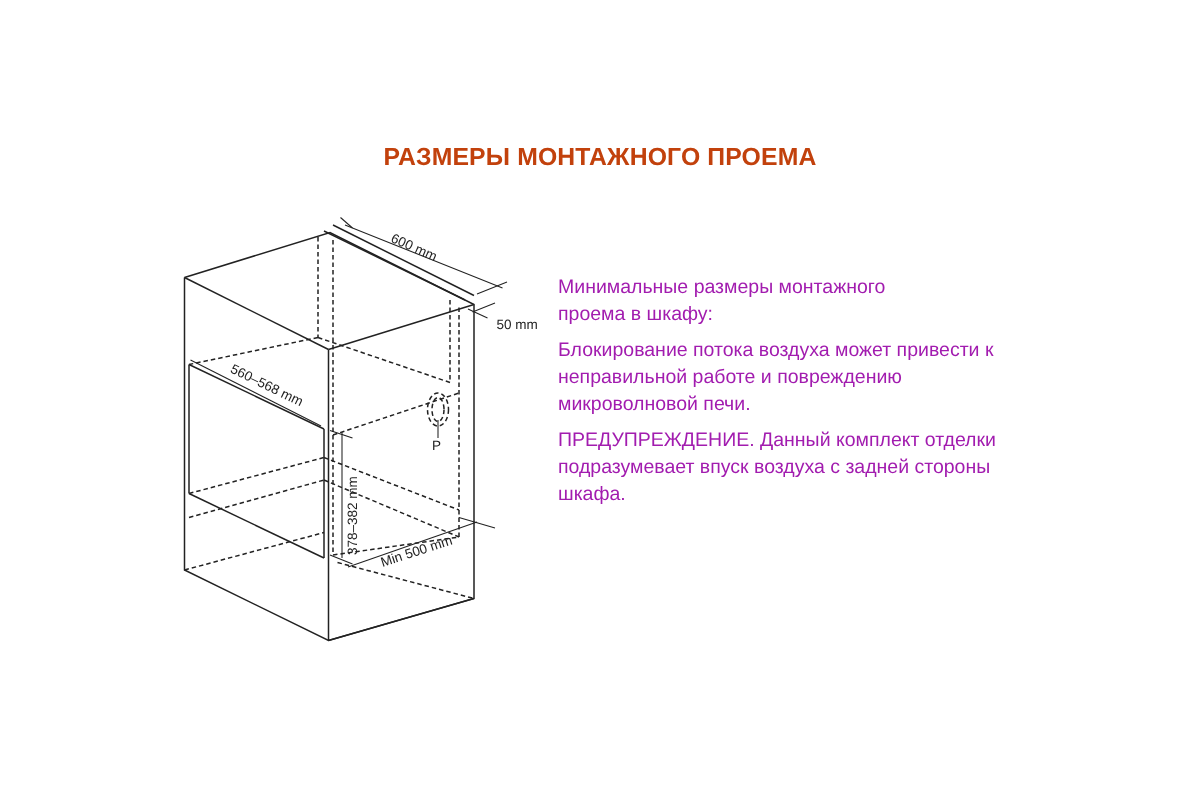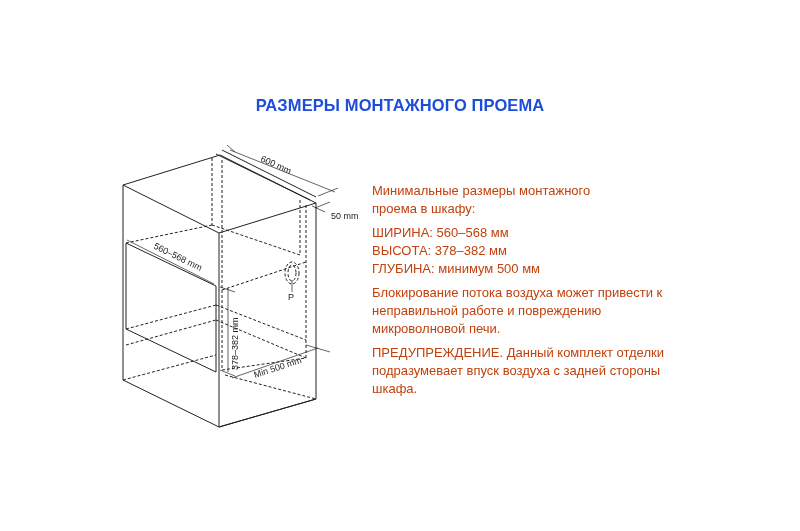--- a/index.html
+++ b/index.html
@@ -1,19 +1,19 @@
 <!DOCTYPE html>
 <html><head>
   <meta charset="utf-8">
   <style>
     html, body { margin: 0; padding: 0; background: #ffffff; }
     body { width: 800px; height: 531px; position: relative; overflow: hidden; font-family: "Liberation Sans", sans-serif; color: #1a1a1a; }
-    .title { position: absolute; left: 0; width: 800px; top: 96px; text-align: center; font-weight: bold; font-size: 16.5px; letter-spacing: 0.1px; color: #1d4ed8; }
+    .title { position: absolute; left: 0; width: 800px; top: 96px; text-align: center; font-weight: bold; font-size: 16.5px; letter-spacing: 0.1px; color: #c2410c; }
     .diagram { position: absolute; left: 0; top: 0; width: 800px; height: 531px; }
-    .text-block { position: absolute; left: 372px; top: 182px; width: 330px; font-size: 13px; line-height: 18px; color: #c2410c; }
+    .text-block { position: absolute; left: 372px; top: 182px; width: 330px; font-size: 13px; line-height: 18px; color: #a21caf; }
     .para { margin: 0 0 6px 0; white-space: pre-line; }
     .svg-label { font-family: "Liberation Sans", sans-serif; font-size: 9px; fill: #222; }
   </style>
 </head>
 <body>
 
 <div class="title">РАЗМЕРЫ МОНТАЖНОГО ПРОЕМА</div>
 
 <svg class="diagram" viewBox="0 0 800 531" xmlns="http://www.w3.org/2000/svg">
   <g stroke="#222" stroke-width="1" fill="none">
@@ -71,22 +71,19 @@
   <text class="svg-label" x="331" y="219">50 mm</text>
   <text class="svg-label" transform="translate(153,248) rotate(26)">560–568 mm</text>
   <text class="svg-label" transform="translate(238,370) rotate(-90)">378–382 mm</text>
   <text class="svg-label" transform="translate(255,378) rotate(-18)">Min 500 mm</text>
   <text class="svg-label" x="288" y="300">P</text>
 </svg>
 
 <div class="text-block">
   <p class="para">Минимальные размеры монтажного
 проема в шкафу:</p>
-  <p class="para">ШИРИНА: 560–568 мм
-ВЫСОТА: 378–382 мм
-ГЛУБИНА: минимум 500 мм</p>
   <p class="para">Блокирование потока воздуха может привести к
 неправильной работе и повреждению
 микроволновой печи.</p>
   <p class="para">ПРЕДУПРЕЖДЕНИЕ. Данный комплект отделки
 подразумевает впуск воздуха с задней стороны
 шкафа.</p>
 </div>
 
 </body></html>

